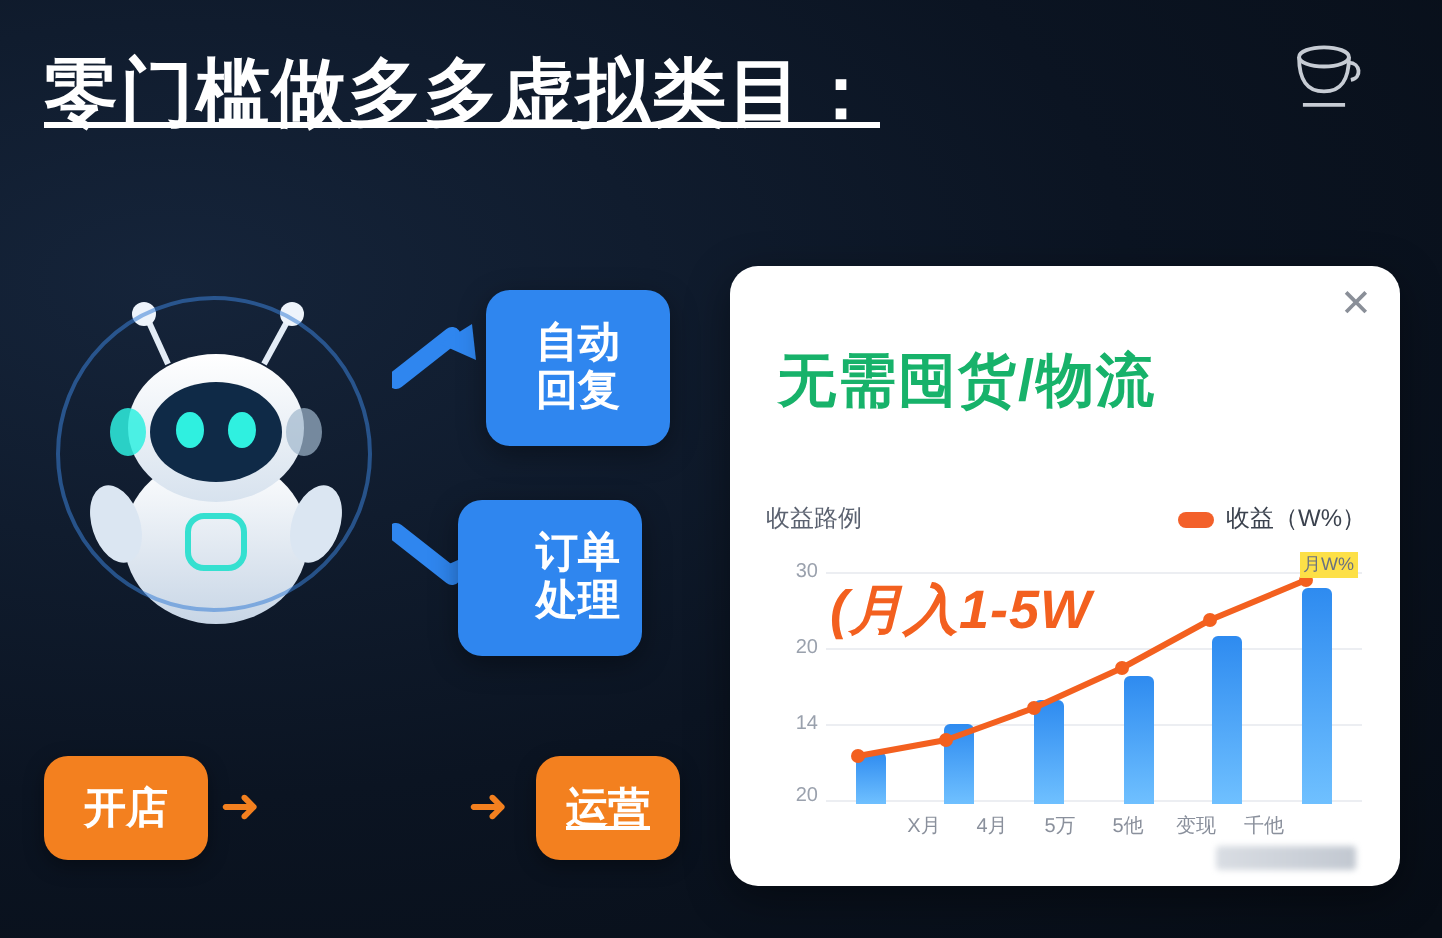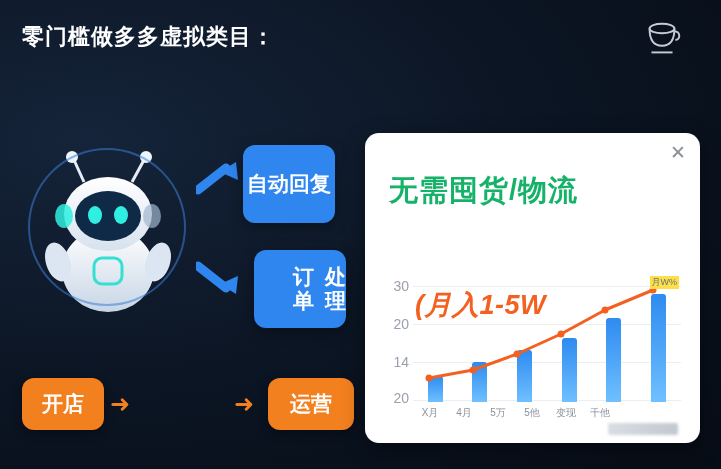--- a/index.html
+++ b/index.html
@@ -9,62 +9,62 @@
     background: #0c1420;
     font-family: "Liberation Sans", sans-serif;
     overflow: hidden;
     position: relative;
   }
   .stage { position:absolute; inset:0; background: radial-gradient(120% 100% at 12% 30%, #15243a 0%, #0b1422 55%, #070d16 100%); }
 
   
   .headline {
     position:absolute; left:22px; top:22px;
-    font-size: 22px; font-weight: bold; color:#ffffff;
-    letter-spacing: 1px; white-space: nowrap;
+    font-size: 37px; font-weight: bold; color:#ffffff;
+    letter-spacing: 1px; white-space: nowrap; text-decoration: underline;
   }
   .subline {
     position:absolute; left:24px; top:76px;
     font-size: 18px; color:#e9eef5; white-space: nowrap; letter-spacing: .5px;
   }
 
   
   .cup-icon { position:absolute; right:36px; top:16px; width:46px; height:46px; opacity:.85; }
 
   
   .robot-wrap { position:absolute; left:22px; top:130px; width:230px; height:200px; }
   .robot-ring {
     position:absolute; left:6px; top:18px; width:158px; height:158px;
     border:2px solid #3a7fd5; border-radius:50%; opacity:.55;
   }
 
   
   .chip {
     position:absolute; border-radius:12px; background:#2f86ef;
-    color:#ffffff; font-size:21px; font-weight:bold; text-align:right;
-    display:flex; flex-direction:row; align-items:center; justify-content:center;
+    color:#ffffff; font-size:21px; font-weight:bold; text-align:center;
+    display:flex; flex-direction:column; align-items:center; justify-content:center;
     line-height:1.15; box-shadow:0 4px 14px rgba(0,0,0,.35);
   }
   #chip-auto { left:243px; top:145px; width:92px; height:78px; }
-  #chip-order { left:254px; top:250px; width:92px; height:78px;padding-left:28px; }
+  #chip-order { left:229px; top:250px; width:92px; height:78px;padding-left:28px; }
 
   .arrow-blue { position:absolute; width:46px; height:40px; }
   #arrow-1 { left:196px; top:160px; }
   #arrow-2 { left:196px; top:256px; }
 
   
   .pill {
     position:absolute; height:52px; border-radius:12px;
     background:#f3801f; color:#ffffff; font-size:21px; font-weight:bold;
     display:flex; align-items:center; justify-content:center;
     box-shadow:0 3px 10px rgba(0,0,0,.35);
   }
   #pill-1 { left:22px; top:378px; width:82px; }
   #pill-2 { left:146px; top:378px; width:82px; }
-  #pill-3 { left:268px; top:378px; width:86px; }
+  #pill-3 { left:268px; top:378px; width:72px;text-decoration:underline; }
   .arrow-orange { position:absolute; top:392px; width:30px; height:24px; color:#f3801f; font-size:24px; line-height:24px; }
   #oa-1 { left:110px; }
   #oa-2 { left:234px; }
 
   
   .card {
     position:absolute; left:365px; top:133px; width:335px; height:310px;
     background:#ffffff; border-radius:14px; box-shadow:0 6px 22px rgba(0,0,0,.4);
     overflow:hidden;
   }
@@ -79,27 +79,27 @@
   .legend-row { position:absolute; left:18px; top:118px; width:300px; height:18px; }
   .legend-label { position:absolute; left:0; top:0; font-size:12px; color:#5b6270; }
   .legend-right { position:absolute; right:0; top:0; display:flex; align-items:center; gap:6px; }
   .legend-swatch { width:18px; height:8px; border-radius:4px; background:#f3602a; display:inline-block; }
   .legend-text { font-size:12px; color:#3b424e; }
 
   
   .plot { position:absolute; left:18px; top:145px; width:300px; height:150px; }
   .y-axis-labels { position:absolute; left:0; top:0; width:26px; height:124px; }
   .y-axis-labels span {
-    position:absolute; right:0; font-size:14px; color:#9aa1ad; transform:translateY(-50%);
+    position:absolute; right:0; font-size:10px; color:#9aa1ad; transform:translateY(-50%);
   }
   .grid { position:absolute; left:30px; top:0; right:2px; height:124px; }
   .grid .gl { position:absolute; left:0; right:0; height:1px; background:#eceef2; }
   .bars { position:absolute; left:30px; right:2px; top:0; height:124px; display:flex; align-items:flex-end; justify-content:space-around; }
   .bar { width:15px; border-radius:3px 3px 0 0; background:linear-gradient(180deg,#2e8bf0 0%,#6fc0ff 100%); }
-  .x-axis { position:absolute; left:30px; right:2px; top:128px; height:16px; display:flex; justify-content:flex-start; }
+  .x-axis { position:absolute; left:30px; right:2px; top:128px; height:16px; display:flex; justify-content:center; }
   .x-axis span { font-size:10px; color:#8a909c; width:34px; text-align:center; }
   .trend-svg { position:absolute; left:30px; top:0; width:268px; height:124px; }
   .trend-tag {
     position:absolute; right:4px; top:-2px; font-size:9px; color:#6b7280;
     background:#fde047; padding:0 2px;
   }
   .overlay-text {
     position:absolute; left:50px; top:154px; font-size:27px; font-weight:bold;
     color:#f3601f; font-style:italic; letter-spacing:.5px; white-space:nowrap;
   }
@@ -174,20 +174,27 @@
 
   <div class="pill" id="pill-1">开店</div>
   <div class="arrow-orange" id="oa-1">➜</div>
   <div class="arrow-orange" id="oa-2">➜</div>
   <div class="pill" id="pill-3">运营</div>
 
   <div class="card">
     <div class="card-close">✕</div>
     <div class="card-title">无需囤货/物流</div>
 
+    <div class="legend-row">
+      <div class="legend-label">收益路例</div>
+      <div class="legend-right">
+        <span class="legend-swatch"></span>
+        <span class="legend-text">收益（W%）</span>
+      </div>
+    </div>
 
     <div class="plot">
       <div class="y-axis-labels">
         <span style="top:8px">30</span>
         <span style="top:46px">20</span>
         <span style="top:84px">14</span>
         <span style="top:120px">20</span>
       </div>
 
       <div class="grid">

